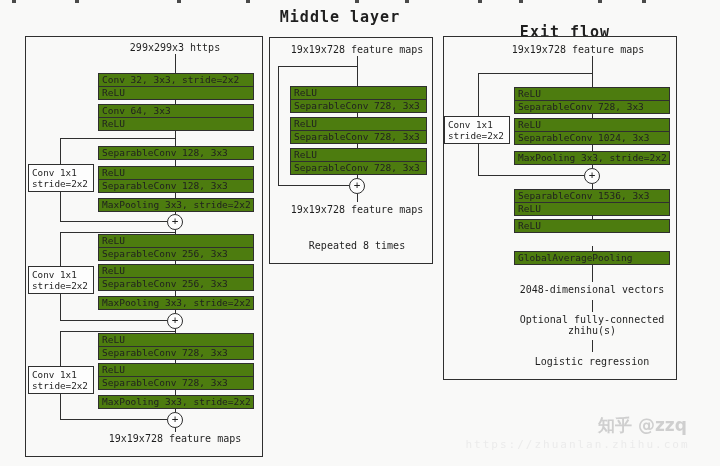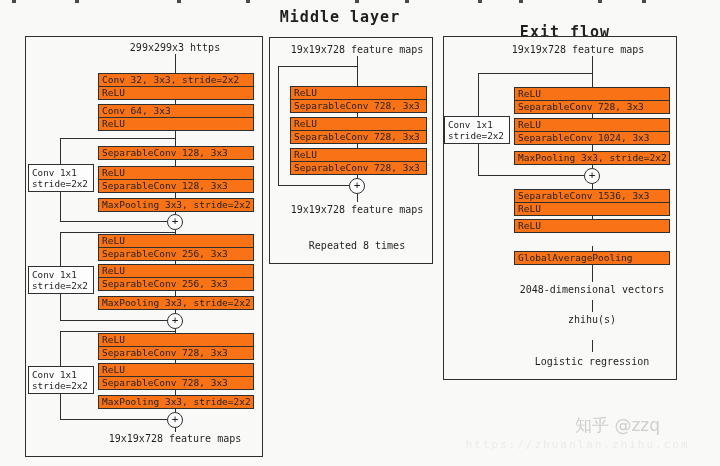--- a/index.html
+++ b/index.html
@@ -1,31 +1,31 @@
 <!DOCTYPE html>
 <html><head>
 <meta charset="utf-8">
 <style>
   html,body{margin:0;padding:0;background:#ffffff;}
   .stage{position:relative;width:720px;height:466px;background:#f9f9f8;overflow:hidden;
          font-family:"DejaVu Sans Mono","Liberation Mono",monospace;color:#1f1f1f;}
   .panel-title{position:absolute;font-size:15px;font-weight:bold;text-align:center;letter-spacing:1px;white-space:nowrap;}
   .outer{position:absolute;border:1px solid #2f2f2f;background:transparent;}
-  .nbox{position:absolute;background:#f97316;border:1px solid #2f2f2f;box-sizing:content-box;}
+  .nbox{position:absolute;background:#4d7c0f;border:1px solid #2f2f2f;box-sizing:content-box;}
   .nbox .row{height:12px;line-height:12px;font-size:9.5px;padding:0 2px 0 3px;white-space:nowrap;overflow:hidden;}
   .nbox .row + .row{border-top:1px solid #2f2f2f;}
   .skipbox{position:absolute;background:#fdfdfd;border:1px solid #2f2f2f;font-size:9.3px;line-height:11px;
            padding:2px 3px;white-space:nowrap;box-sizing:border-box;}
   .lbl{position:absolute;font-size:10px;line-height:12px;text-align:center;white-space:nowrap;}
   .lbl2{position:absolute;font-size:10px;line-height:11px;text-align:center;}
   .vl{position:absolute;width:1px;background:#2f2f2f;}
   .hl{position:absolute;height:1px;background:#2f2f2f;}
   .plus{position:absolute;width:16px;height:16px;border:1px solid #2f2f2f;border-radius:50%;background:#fdfdfd;
         box-sizing:border-box;font-size:11px;line-height:13px;text-align:center;}
-  .wm-brand{position:absolute;left:575px;top:414px;width:135px;text-align:left;font-size:17px;font-weight:normal;
+  .wm-brand{position:absolute;left:575px;top:414px;width:135px;text-align:center;font-size:17px;font-weight:bold;
             color:#cfcfcf;font-family:"DejaVu Sans","Liberation Sans",sans-serif;}
   .wm-url{position:absolute;left:440px;top:438px;width:275px;text-align:center;font-size:11px;color:#ebebeb;
           letter-spacing:2px;white-space:nowrap;}
   .frag{position:absolute;top:0;width:4px;height:3px;background:#4a4a4a;}
 </style>
 </head>
 <body>
 
 <div class="stage">
 
@@ -206,20 +206,21 @@
     <div class="row">ReLU</div>
   </div>
   <div class="vl" style="left:592px;top:246px;height:5px"></div>
   <div class="nbox" style="left:514px;top:251px;width:154px">
     <div class="row">GlobalAveragePooling</div>
   </div>
   <div class="vl" style="left:592px;top:265px;height:17px"></div>
   <div class="lbl" style="left:490px;top:284px;width:204px">2048-dimensional vectors</div>
   <div class="vl" style="left:592px;top:300px;height:12px"></div>
   <div class="lbl2" style="left:480px;top:314px;width:224px">
+    <div>Optional fully-connected</div>
     <div>zhihu(s)</div>
   </div>
   <div class="vl" style="left:592px;top:340px;height:12px"></div>
   <div class="lbl" style="left:500px;top:356px;width:184px">Logistic regression</div>
 
   <div class="wm-brand">知乎 @zzq</div>
   <div class="wm-url">https://zhuanlan.zhihu.com</div>
 
 </div>
 

